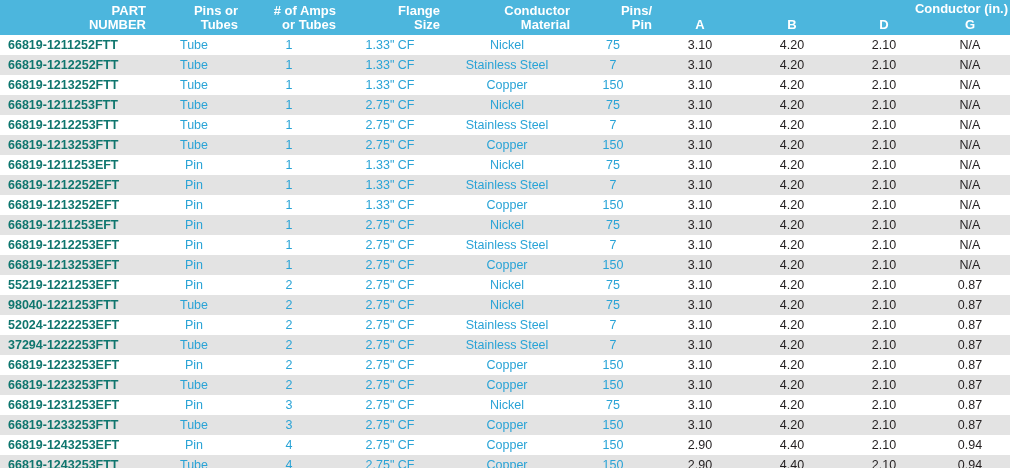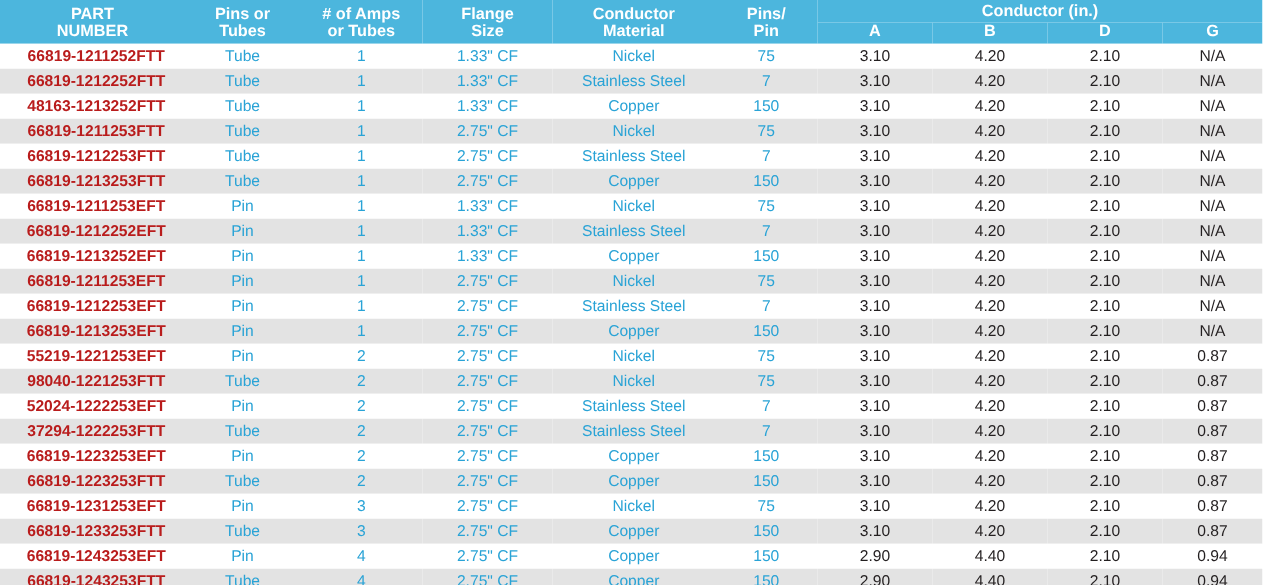--- a/index.html
+++ b/index.html
@@ -17,21 +17,21 @@
     border-collapse: collapse;
     width: 1010px;
     table-layout: fixed;
   }
   
   thead tr.head-row th {
     background: #4cb6dd;
     color: #ffffff;
     font-size: 13px;
     font-weight: bold;
-    text-align: center;
+    text-align: right;
     vertical-align: middle;
     padding: 2px 2px;
     line-height: 14px;
     border: none;
   }
   th.part-number-head {
     text-align: left;
     padding-left: 8px;
     font-size: 10.5px;
     line-height: 11px;
@@ -57,24 +57,24 @@
     text-align: center;
     padding: 3px 2px;
     line-height: 14px;
     border: none;
     white-space: nowrap;
   }
   tbody tr.row-odd td { background: #ffffff; }
   tbody tr.row-even td { background: #e3e3e3; }
 
   td.part-number {
-    text-align: center;
+    text-align: left;
     padding-left: 8px;
     font-weight: bold;
-    color: #b91c1c;
+    color: #0f766e;
   }
   td.blue-text { color: #29a3d6; }
   td.dark-text { color: #231f20; }
 
   .col-part   { width: 148px; }
   .col-pins   { width: 92px; }
   .col-num    { width: 98px; }
   .col-flange { width: 104px; }
   .col-cond   { width: 130px; }
   .col-amps   { width: 82px; }
@@ -153,21 +153,21 @@
         <td class="blue-text">1</td>
         <td class="blue-text">1.33" CF</td>
         <td class="blue-text">Stainless Steel</td>
         <td class="blue-text">7</td>
         <td class="dark-text">3.10</td>
         <td class="dark-text">4.20</td>
         <td class="dark-text">2.10</td>
         <td class="dark-text">N/A</td>
       </tr>
       <tr class="row-odd">
-        <td class="part-number">48163-1213252FTT</td>
+        <td class="part-number">66819-1213252FTT</td>
         <td class="blue-text">Tube</td>
         <td class="blue-text">1</td>
         <td class="blue-text">1.33" CF</td>
         <td class="blue-text">Copper</td>
         <td class="blue-text">150</td>
         <td class="dark-text">3.10</td>
         <td class="dark-text">4.20</td>
         <td class="dark-text">2.10</td>
         <td class="dark-text">N/A</td>
       </tr>

